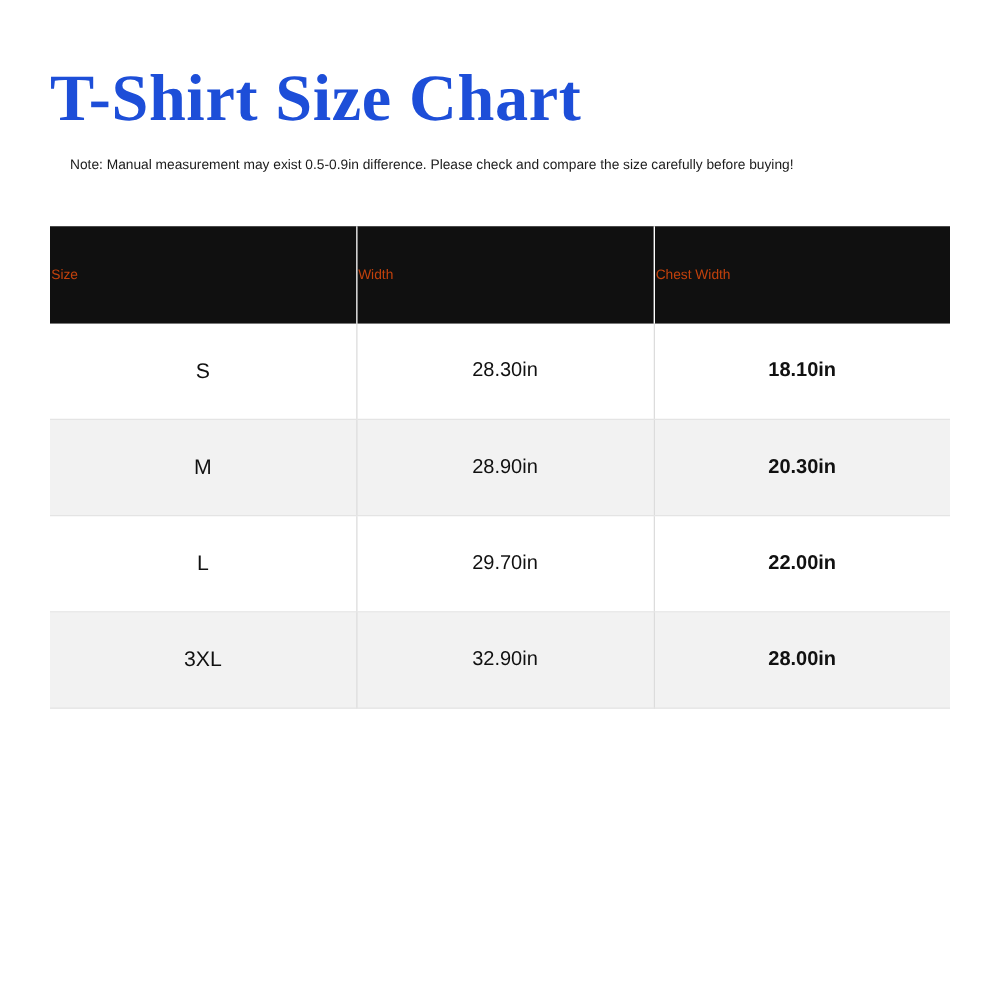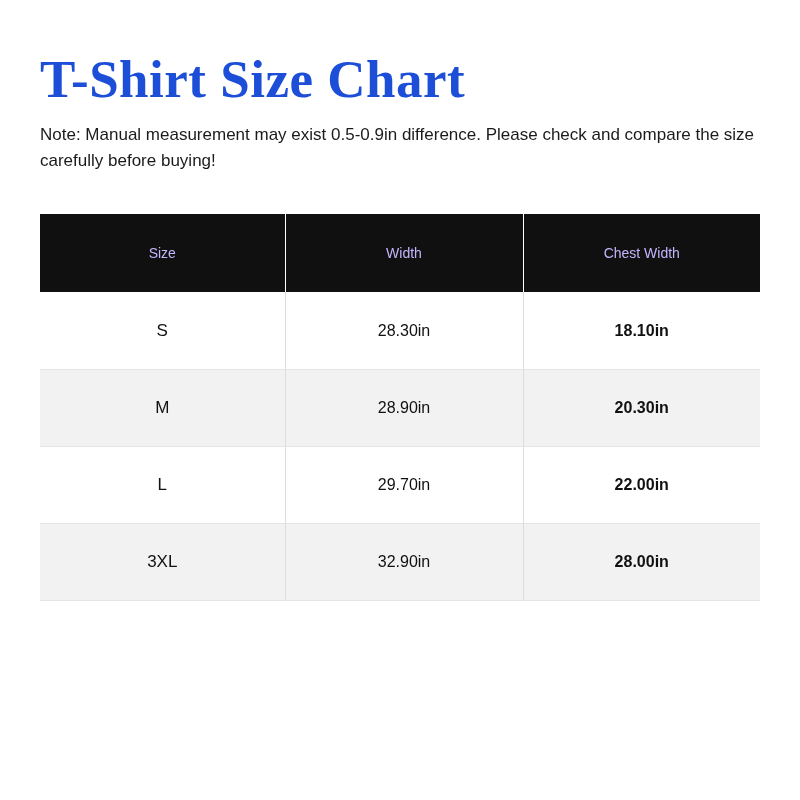--- a/index.html
+++ b/index.html
@@ -24,46 +24,46 @@
   .title {
     font-family: "Liberation Serif", serif;
     font-weight: bold;
     font-size: 53px;
     line-height: 1.05;
     letter-spacing: 0.5px;
     margin: 0 0 14px 0;
     color: #1d4ed8;
   }
   .note {
-    font-size: 17px;
+    font-size: 11px;
     line-height: 1.55;
     color: #1b1b1b;
     max-width: 730px;
-    margin: 0;
+    margin: 16px;
   }
   .table-wrap {
     margin-top: 40px;
   }
   table.size-table {
     width: 720px;
     border-collapse: collapse;
     table-layout: fixed;
   }
   table.size-table col.c-size { width: 245px; }
   table.size-table col.c-len  { width: 238px; }
   table.size-table col.c-chest{ width: 237px; }
 
   table.size-table thead th {
     background: #101010;
-    color: #c4b5fd;
-    font-size: 14px;
+    color: #c2410c;
+    font-size: 11px;
     font-weight: normal;
     height: 78px;
     vertical-align: middle;
-    text-align: center;
+    text-align: left;
     border-right: 1px solid #ffffff;
   }
   table.size-table thead th:last-child { border-right: none; margin-left: 48px; }
 
   table.size-table tbody td {
     height: 77px;
     text-align: center;
     vertical-align: middle;
     font-size: 16px;
     color: #111111;

